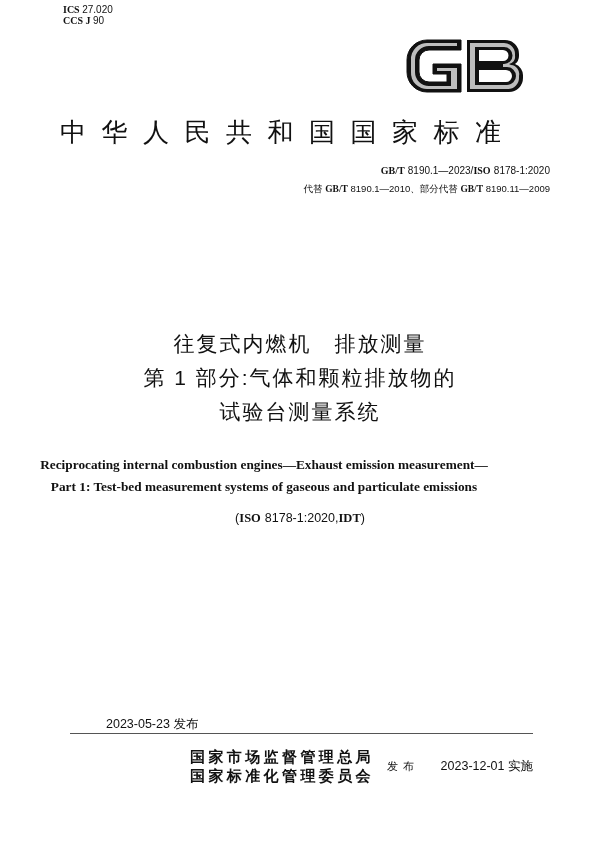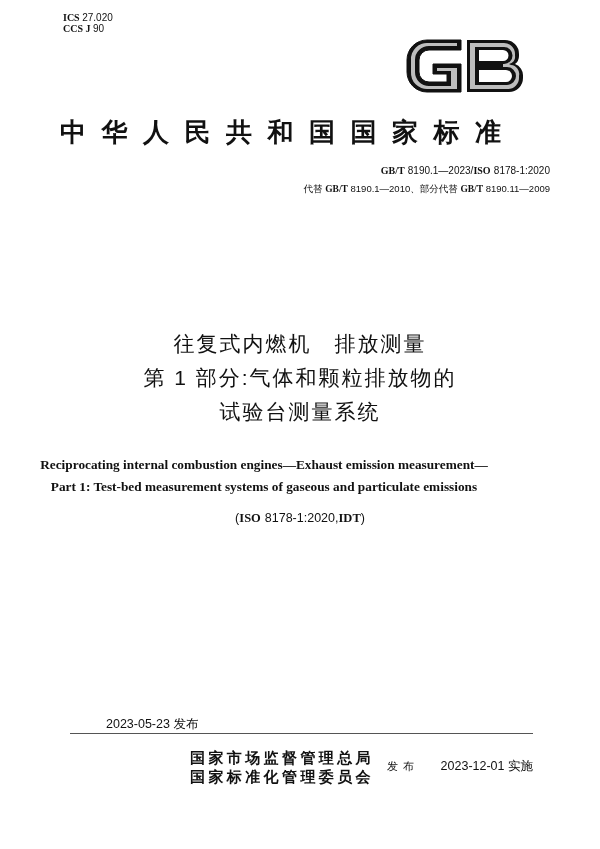--- a/index.html
+++ b/index.html
@@ -1,36 +1,36 @@
 <!DOCTYPE html>
 <html><head>
   <meta charset="utf-8">
   <style>
     html, body { margin: 0; padding: 0; background: #ffffff; }
     body { width: 600px; height: 849px; position: relative; overflow: hidden; color: #111; font-family: "DejaVu Serif", serif; }
     .abs { position: absolute; }
-    .codes { left: 63px; top: 12px; font-family: "Liberation Serif", serif; font-size: 10px; line-height: 11px; font-weight: bold; }
+    .codes { left: 63px; top: 4px; font-family: "Liberation Serif", serif; font-size: 10px; line-height: 11px; font-weight: bold; }
     .codes span.num { font-family: "Liberation Sans", sans-serif; font-weight: normal; }
     .logo { left: 405px; top: 38px; width: 122px; height: 56px; }
-    .national-title { left: 60px; top: 117px; width: 500px; font-family: "DejaVu Serif", serif; font-weight: bold; font-size: 26px; letter-spacing: 15.5px; white-space: nowrap; line-height: 30px; }
+    .national-title { left: 60px; top: 117px; width: 500px; font-family: "DejaVu Serif", serif; font-weight: normal; font-size: 26px; letter-spacing: 15.5px; white-space: nowrap; line-height: 30px; }
     .std-number { right: 50px; top: 163px; font-size: 10px; line-height: 15px; text-align: right; white-space: nowrap; }
     .std-number b { font-family: "Liberation Serif", serif; }
     .std-number span { font-family: "Liberation Sans", sans-serif; }
     .replaces { right: 50px; top: 183px; font-size: 9.5px; line-height: 12px; text-align: center; white-space: nowrap; font-family: "Liberation Sans", sans-serif; }
     .replaces b { font-family: "Liberation Serif", serif; }
     .cn-title { left: 0; width: 600px; top: 327px; text-align: center; font-family: Liberation Sans, sans-serif; font-size: 21px; line-height: 34px; letter-spacing: 2px; }
     .en-title { left: 0; width: 528px; top: 454px; text-align: center; font-family: "Liberation Serif", serif; font-weight: bold; font-size: 13.3px; line-height: 22px; }
     .iso-ref { left: 0; width: 600px; top: 510px; text-align: center; font-size: 12.5px; line-height: 16px; white-space: nowrap; }
     .iso-ref b { font-family: "Liberation Serif", serif; }
     .iso-ref span { font-family: "Liberation Sans", sans-serif; }
     .date-row { left: 70px; width: 463px; top: 716px; height: 16px; font-family: "Liberation Sans", sans-serif; font-size: 12.5px; line-height: 16px; }
     .date-row .left { position: absolute; left: 0; top: 0; margin-left: 36px; }
     .date-row .right { position: absolute; right: 0; top: 0; margin-top: 42px; }
     .divider { left: 70px; top: 733px; width: 463px; height: 0; border-top: 1.2px solid #555; }
-    .publishers { left: 190px; top: 748px; font-family: Liberation Sans, sans-serif; font-weight: bold; font-size: 15px; line-height: 19px; letter-spacing: 3.4px; }
+    .publishers { left: 190px; top: 748px; font-family: Liberation Serif, serif; font-weight: bold; font-size: 15px; line-height: 19px; letter-spacing: 3.4px; }
     .publish-label { left: 387px; top: 759px; font-family: "DejaVu Sans", sans-serif; font-size: 11px; letter-spacing: 5px; }
   </style>
 </head>
 <body>
 
 <div class="abs codes">
   <div><span>ICS</span> <span class="num">27.020</span></div>
   <div><span>CCS J</span> <span class="num">90</span></div>
 </div>
 

